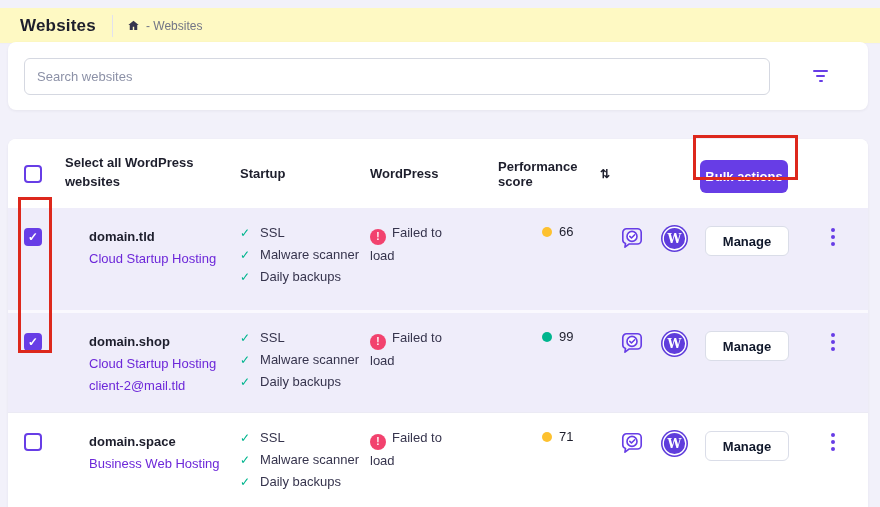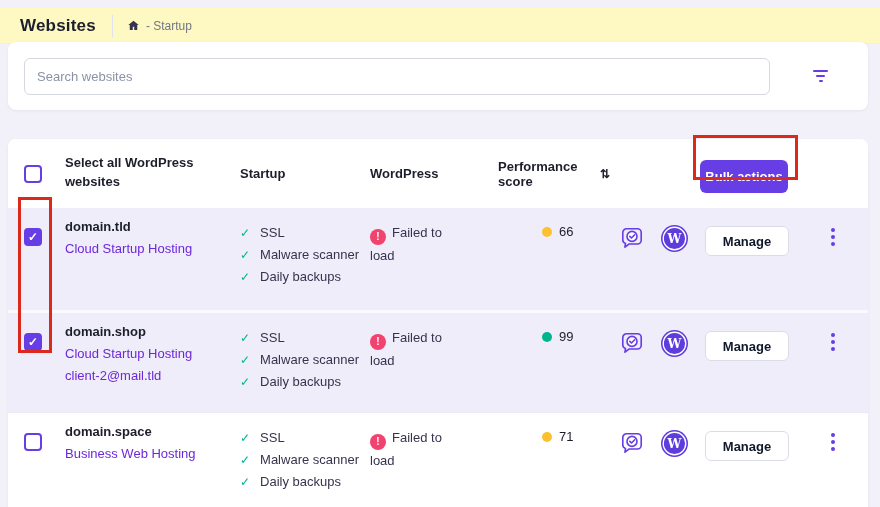--- a/index.html
+++ b/index.html
@@ -69,21 +69,21 @@
 
   .cb-cell { padding:20px 0 0 16px; }
   .checkbox {
     display:flex; width:18px; height:18px; border:2px solid #673de6; border-radius:4px;
     background:#fff; align-items:center; justify-content:center; cursor:pointer;
   }
   .checkbox .tick { display:none; color:#fff; font-size:12px; font-weight:bold; line-height:1; }
   .checkbox.checked { background:#673de6; }
   .checkbox.checked .tick { display:block; }
 
-  .website-cell { padding:8px 0 0 8px; line-height:22px; font-size:13px; }
+  .website-cell { padding:18px 0 0 8px; line-height:22px; font-size:13px;margin-left:24px; }
   .domain { font-weight:bold; cursor:pointer; }
   .sub { color:#6d28d9; }
 
   .security-cell { padding:14px 0 0 8px; font-size:13px; line-height:22px; color:#36344d; }
   .sec-item { display:flex; align-items:center; gap:10px; }
   .sec-check { color:#00b58e; font-size:12px; }
 
   .wp-cell { padding:14px 0 0 8px; font-size:13px; line-height:22px; color:#36344d; max-width:100px; }
   .warn-icon {
     display:inline-flex; width:16px; height:16px; border-radius:50%; background:#f2426e;
@@ -117,21 +117,21 @@
 
 <div class="topbar">
   <div class="page-title">Websites</div>
   <div class="title-divider"></div>
   <div class="breadcrumb">
     <span>
       <svg width="13" height="13" viewBox="0 0 24 24" fill="#36344d">
         <path d="M12 3 2.5 11h2.6v9.5h5.6v-6h2.6v6h5.6V11h2.6z"></path>
       </svg>
     </span>
-    <span>- Startup</span>
+    <span>- Websites</span>
   </div>
 </div>
 
 <div class="search-card">
   <input class="search-input" type="text" placeholder="Search websites" style="">
   <div class="filter-btn">
       <i></i>
       <i></i>
       <i></i>
     </div>

